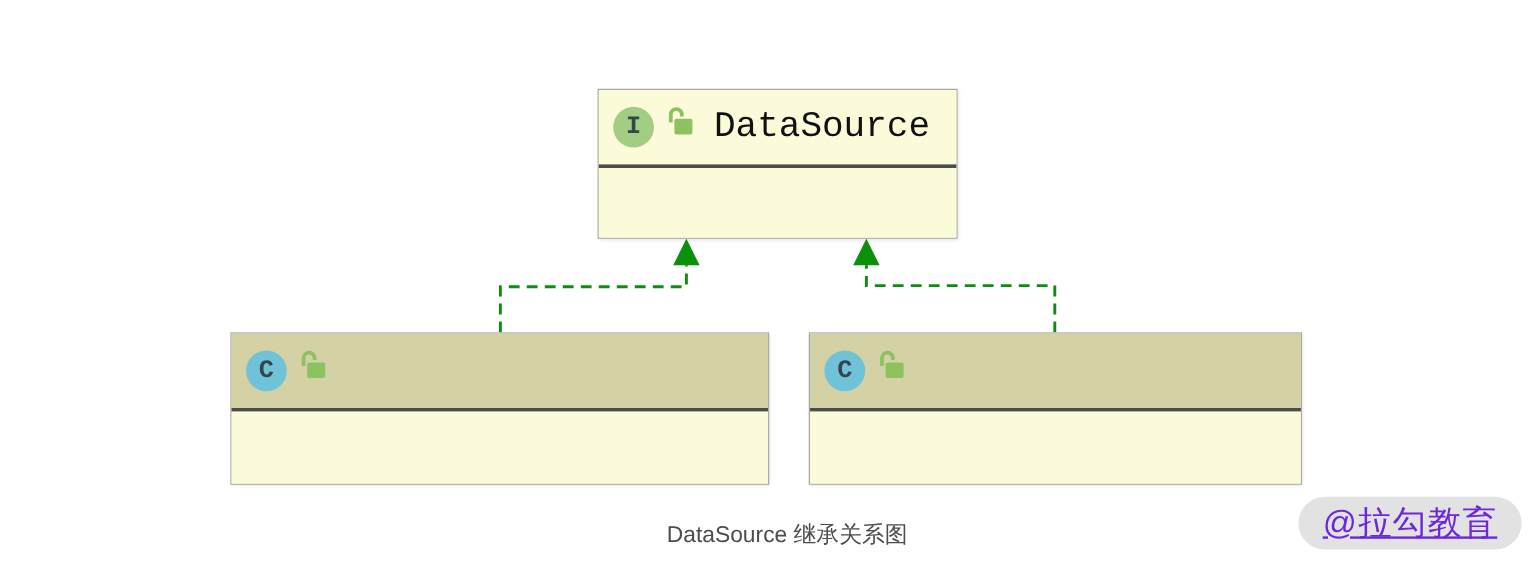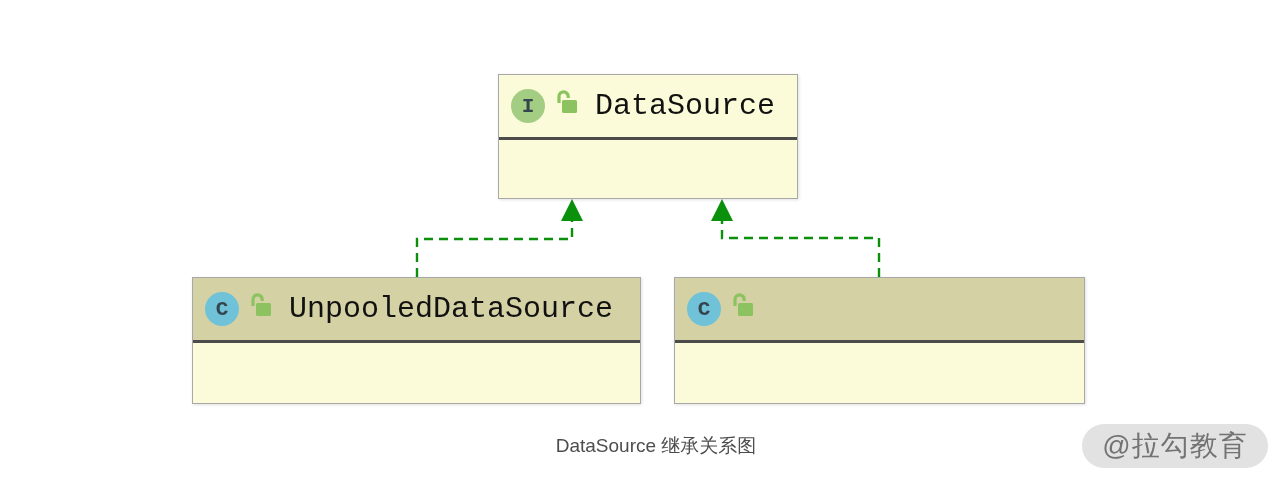--- a/index.html
+++ b/index.html
@@ -69,31 +69,32 @@
     top: 433px;
     text-align: center;
     transform: translateX(16px);
     font-size: 19px;
     color: #4d4d4d;
   }
   
   .watermark {
     position: absolute;
     left: 1082px;
-    top: 424px;
+    top: 414px;
     width: 186px;
     height: 44px;
     border-radius: 22px;
     background: #e2e2e2;
     display: flex;
     align-items: center;
     justify-content: center;
     font-size: 28px;
-    color: #737373;
+    color: #6d28d9;
     letter-spacing: 1px;
+    text-decoration: underline;
   }
 </style>
 </head>
 <body>
 
 <div class="canvas">
 
   <svg class="edges-layer" viewBox="0 0 1280 478" xmlns="http://www.w3.org/2000/svg">
     <g stroke="#0b900b" fill="none" stroke-width="2.4" stroke-dasharray="9,6">
       <path d="M417,277 L417,239 L572,239 L572,221"></path>
@@ -121,21 +122,20 @@
 
   <div class="uml-node" id="node-unpooled">
     <div class="node-header class-header">
       <span class="badge class-badge">C</span>
       <span class="lock-icon">
         <svg width="28" height="30" viewBox="0 0 28 30">
           <path d="M6,16 V9.5 a4.6,4.6 0 0 1 9.2,0 V11" fill="none" stroke="#8cc360" stroke-width="3.2"></path>
           <rect x="9" y="13" width="15" height="13" rx="1.5" fill="#8cc360"></rect>
         </svg>
       </span>
-      <span class="node-title">UnpooledDataSource</span>
     </div>
     <div class="node-body"></div>
   </div>
 
   <div class="uml-node" id="node-pooled">
     <div class="node-header class-header">
       <span class="badge class-badge">C</span>
       <span class="lock-icon">
         <svg width="28" height="30" viewBox="0 0 28 30">
           <path d="M6,16 V9.5 a4.6,4.6 0 0 1 9.2,0 V11" fill="none" stroke="#8cc360" stroke-width="3.2"></path>

